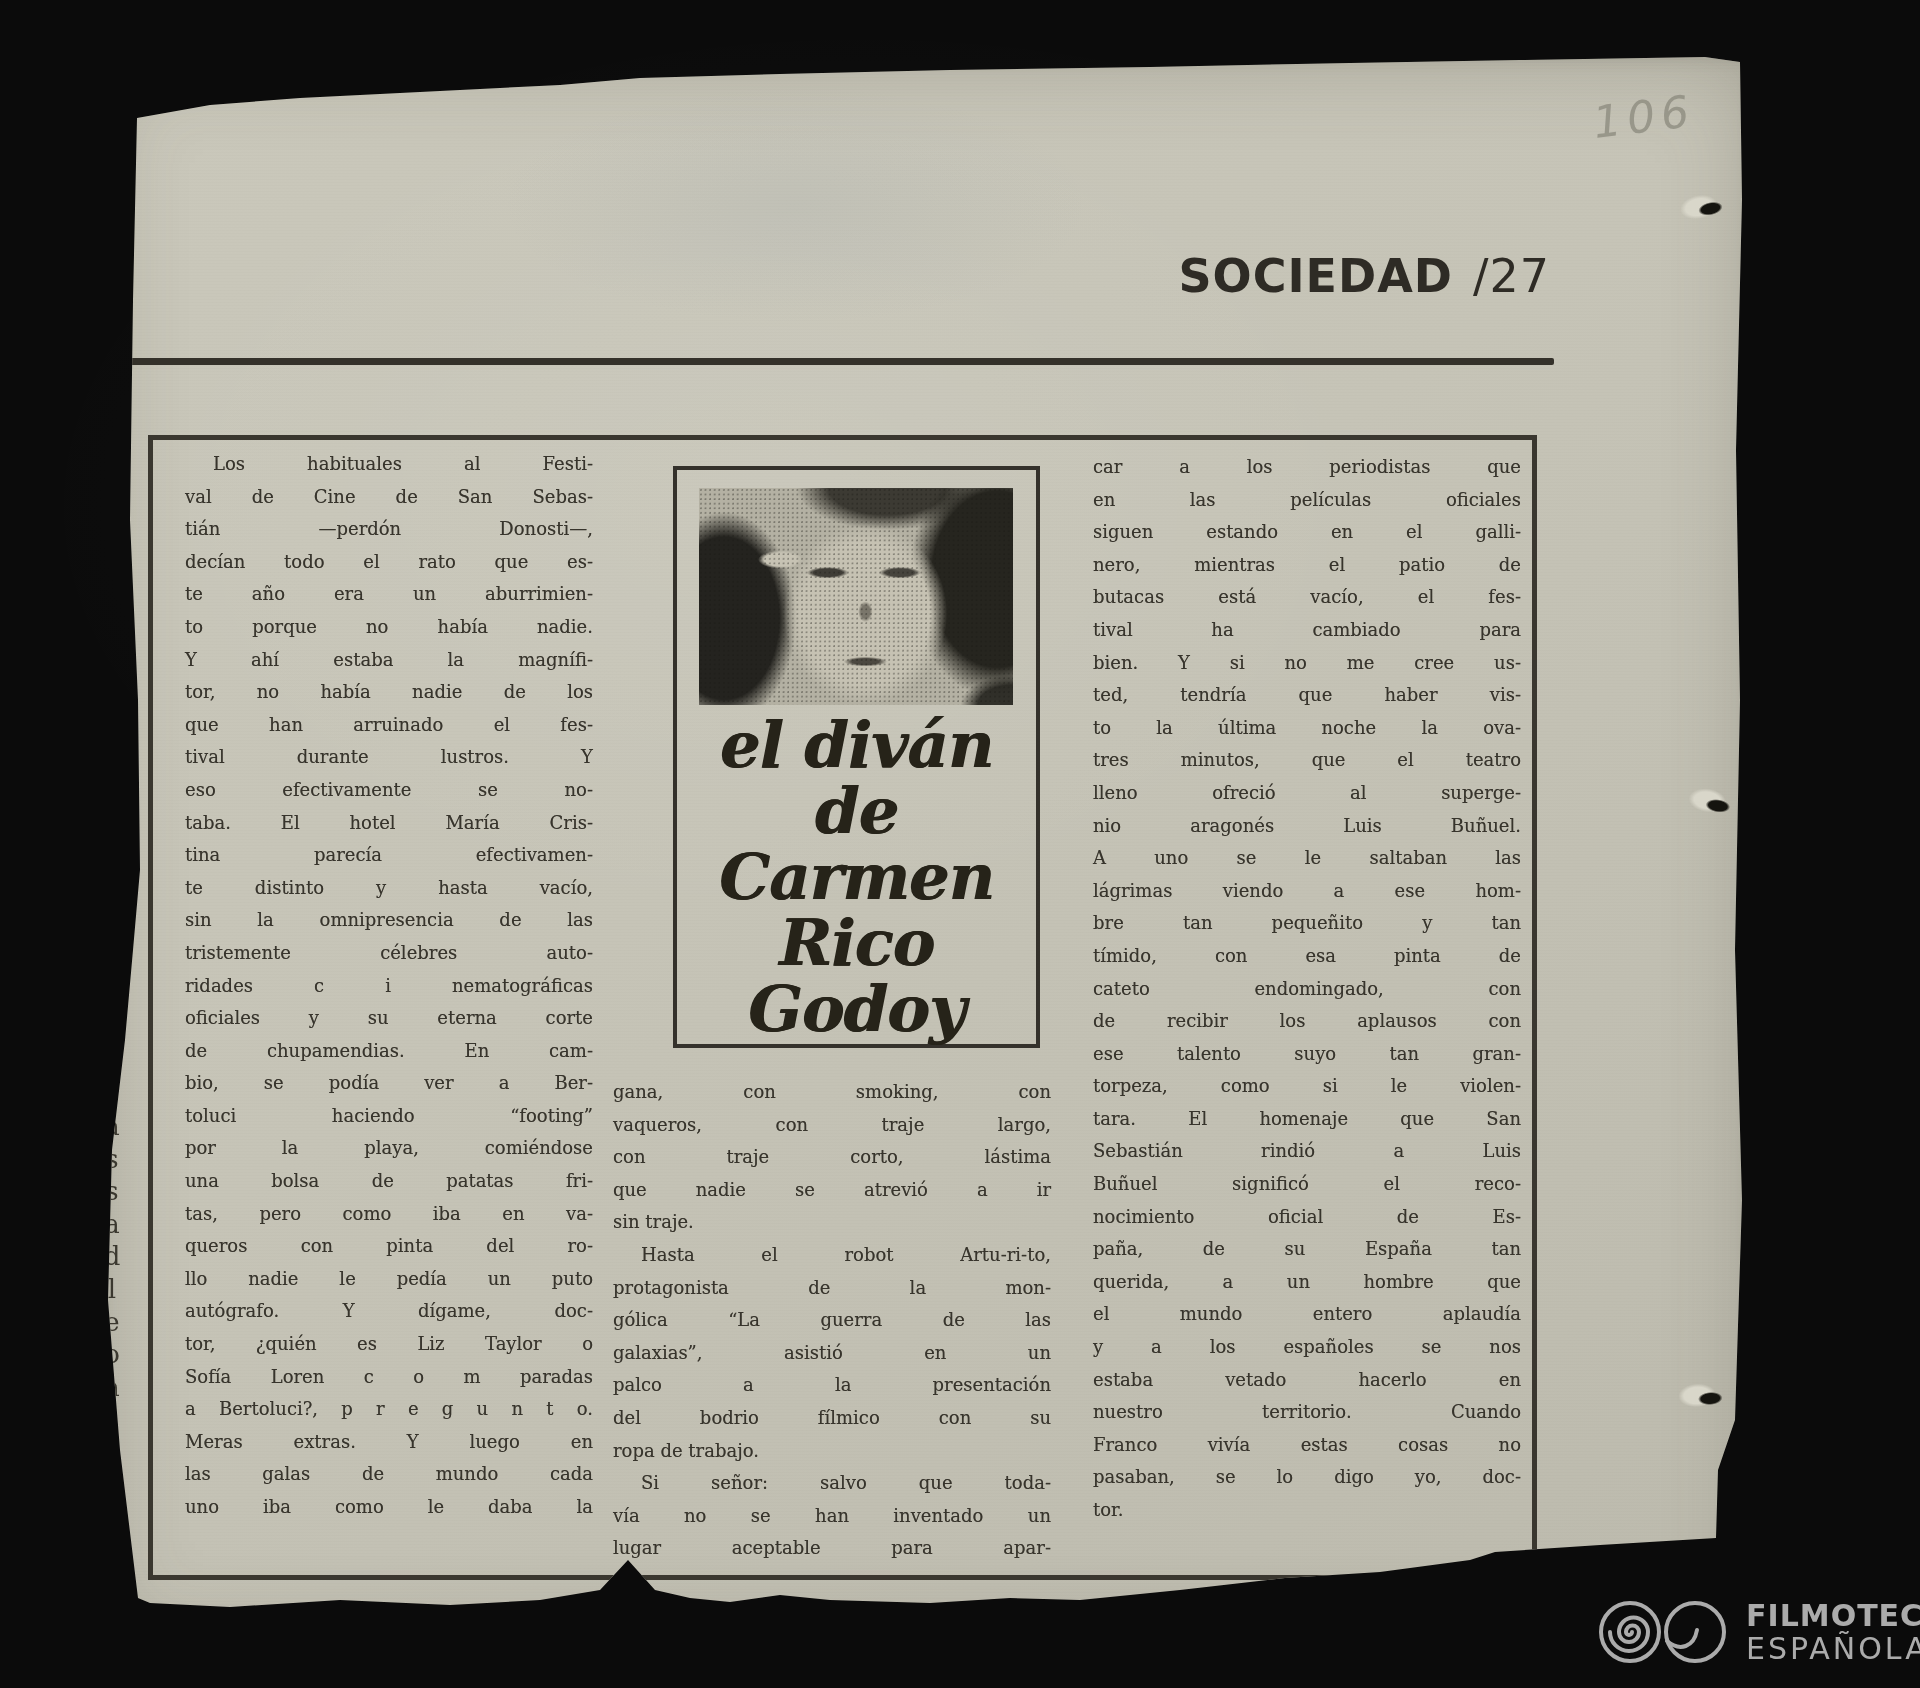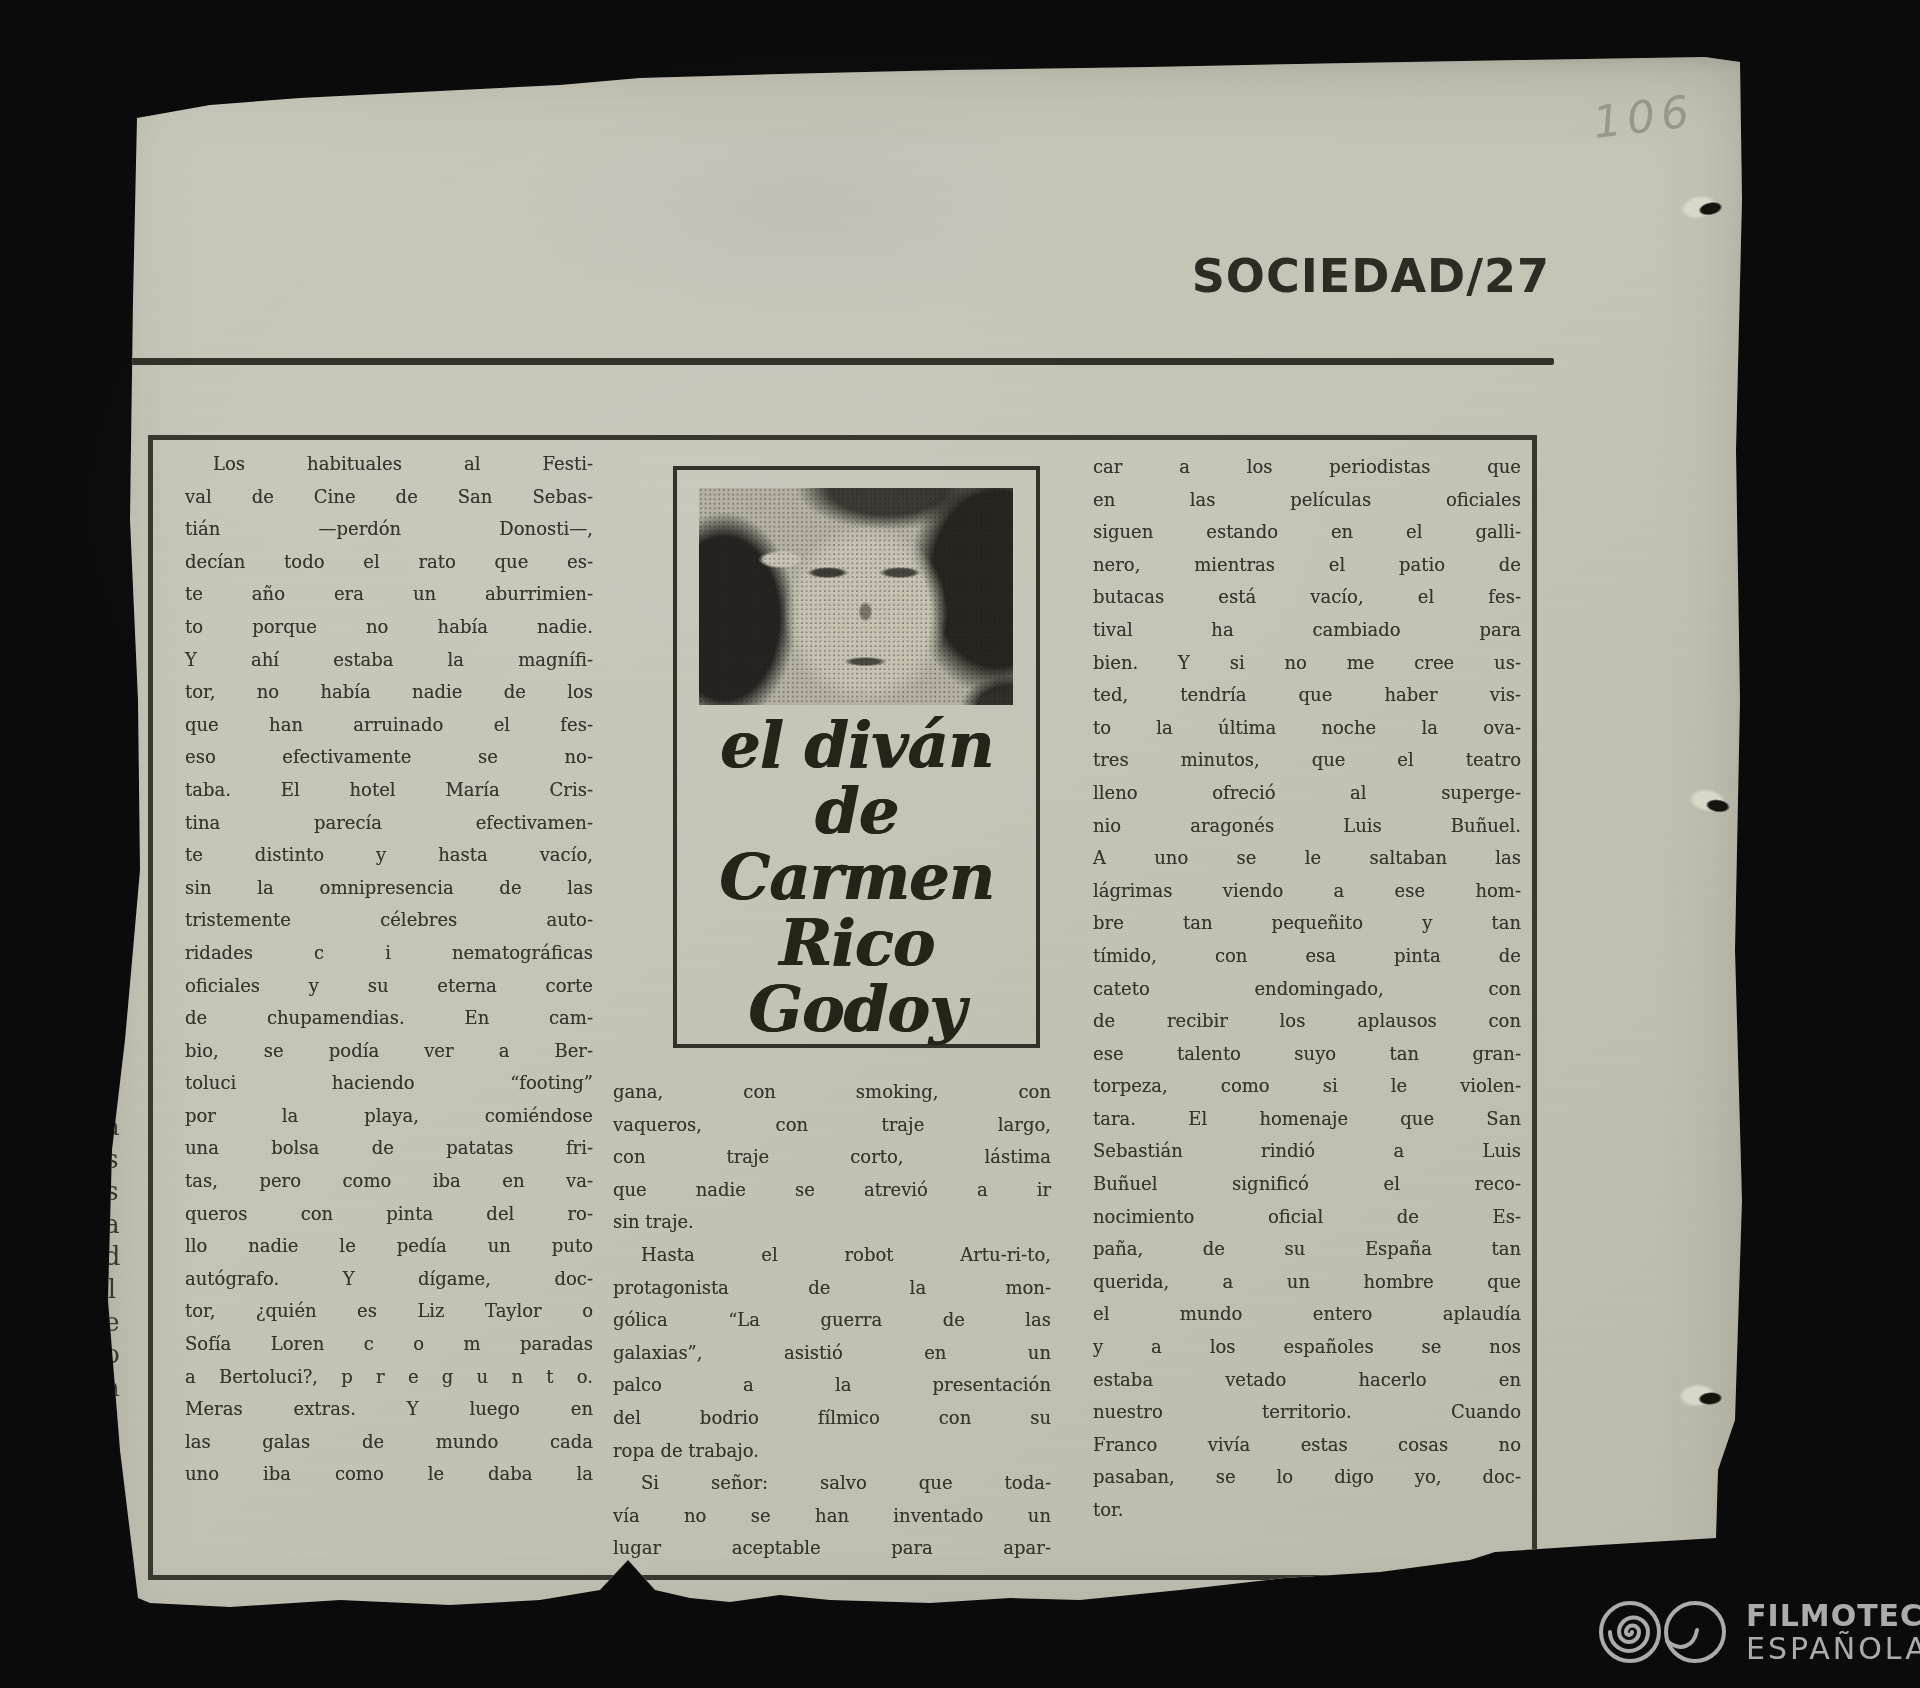--- a/index.html
+++ b/index.html
@@ -36,21 +36,21 @@
     );
     color:#36332b;
   }
   
   .masthead{
     position:absolute;top:194px;right:205px;
     font-family:"DejaVu Sans", sans-serif;font-size:46px;color:#2e2b25;
     letter-spacing:1px;white-space:nowrap;
   }
   .masthead .sec{font-weight:bold;}
-  .masthead .pg{font-weight:bold;}
+  .masthead .pg{font-weight:normal;margin-left:20px;}
   .hrule{
     position:absolute;left:35px;top:303px;width:1424px;height:7px;
     background:#34312a;border-radius:2px;
   }
   
   .abox{
     position:absolute;left:53px;top:380px;width:1389px;height:1145px;
     border:5px solid #3a372f;box-sizing:border-box;
   }
   
@@ -140,20 +140,21 @@
   <div class="col col-left">
       <div class="tl ind">Los habituales al Festi-</div>
       <div class="tl">val de Cine de San Sebas-</div>
       <div class="tl">tián —perdón Donosti—,</div>
       <div class="tl">decían todo el rato que es-</div>
       <div class="tl">te año era un aburrimien-</div>
       <div class="tl">to porque no había nadie.</div>
       <div class="tl">Y ahí estaba la magnífi-</div>
       <div class="tl">tor, no había nadie de los</div>
       <div class="tl">que han arruinado el fes-</div>
+      <div class="tl">tival durante lustros. Y</div>
       <div class="tl">eso efectivamente se no-</div>
       <div class="tl">taba. El hotel María Cris-</div>
       <div class="tl">tina parecía efectivamen-</div>
       <div class="tl">te distinto y hasta vacío,</div>
       <div class="tl">sin la omnipresencia de las</div>
       <div class="tl">tristemente célebres auto-</div>
       <div class="tl">ridades c i nematográficas</div>
       <div class="tl">oficiales y su eterna corte</div>
       <div class="tl">de chupamendias. En cam-</div>
       <div class="tl">bio, se podía ver a Ber-</div>

